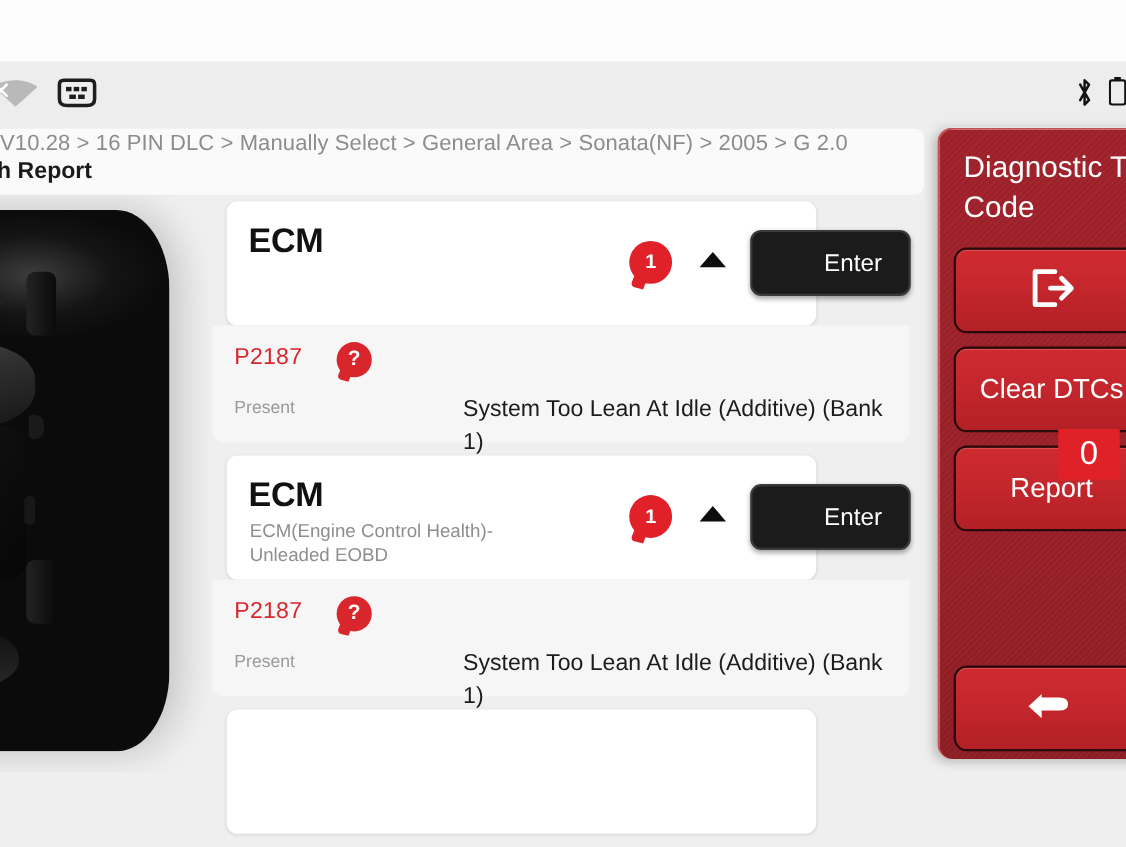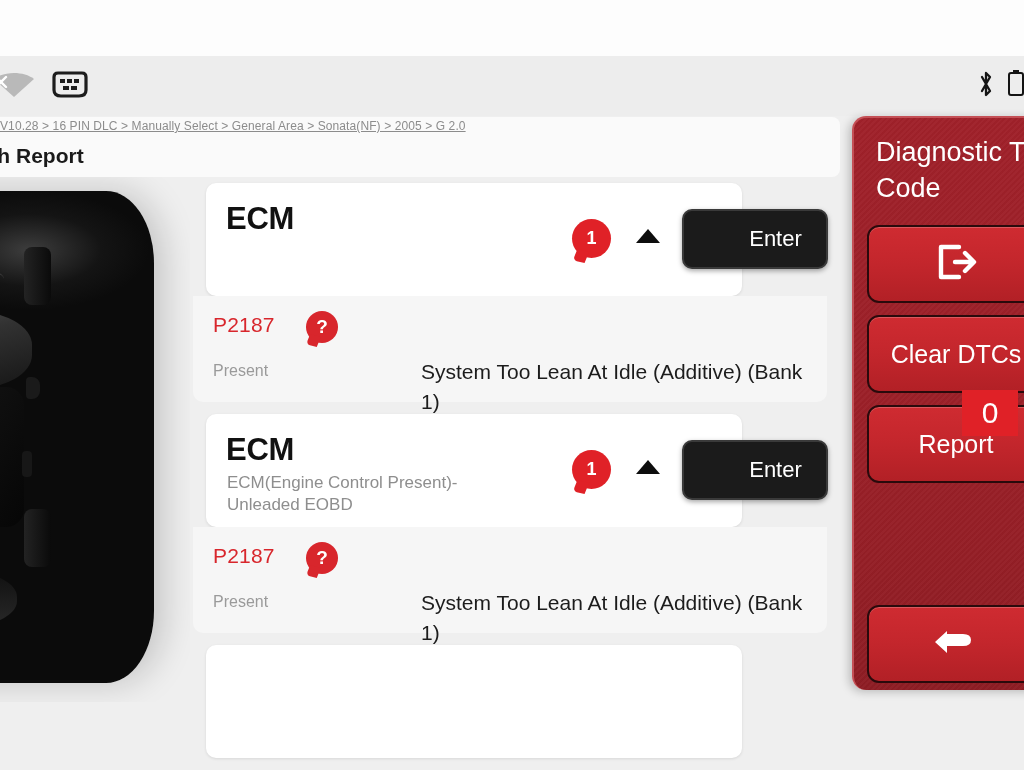--- a/index.html
+++ b/index.html
@@ -55,25 +55,24 @@
   .header-card {
     position: absolute;
     left: -24px; top: 117px;
     width: 864px; height: 60px;
     background: #fafafa;
     border-radius: 8px;
   }
   .breadcrumb {
     position: absolute;
     left: 24px; top: 2px;
-    font-size: 12px;
+    font-size: 20px;
     color: #8c8c8c;
     white-space: nowrap;
     letter-spacing: 0.1px;
-    text-decoration: underline;
   }
   .page-title {
     position: absolute;
     left: -30px; top: 27px;
     font-size: 21px;
     font-weight: bold;
     color: #1a1a1a;
     white-space: nowrap;
   }
 
@@ -418,21 +417,21 @@
       <div class="dtc-code">P2187</div>
       <div class="help-bubble">?</div>
       <div class="dtc-status">Present</div>
       <div class="dtc-desc">System Too Lean At Idle (Additive) (Bank 1)</div>
     </div>
 
     <div class="card-gap"></div>
 
     <div class="module-card">
       <div class="module-name">ECM</div>
-      <div class="module-desc">ECM(Engine Control Present)-Unleaded EOBD</div>
+      <div class="module-desc">ECM(Engine Control Health)-Unleaded EOBD</div>
       <div class="badge-bubble">1</div>
       <div class="collapse-caret"></div>
       <div class="enter-btn">Enter</div>
     </div>
     <div class="dtc-row">
       <div class="dtc-code">P2187</div>
       <div class="help-bubble">?</div>
       <div class="dtc-status">Present</div>
       <div class="dtc-desc">System Too Lean At Idle (Additive) (Bank 1)</div>
     </div>

